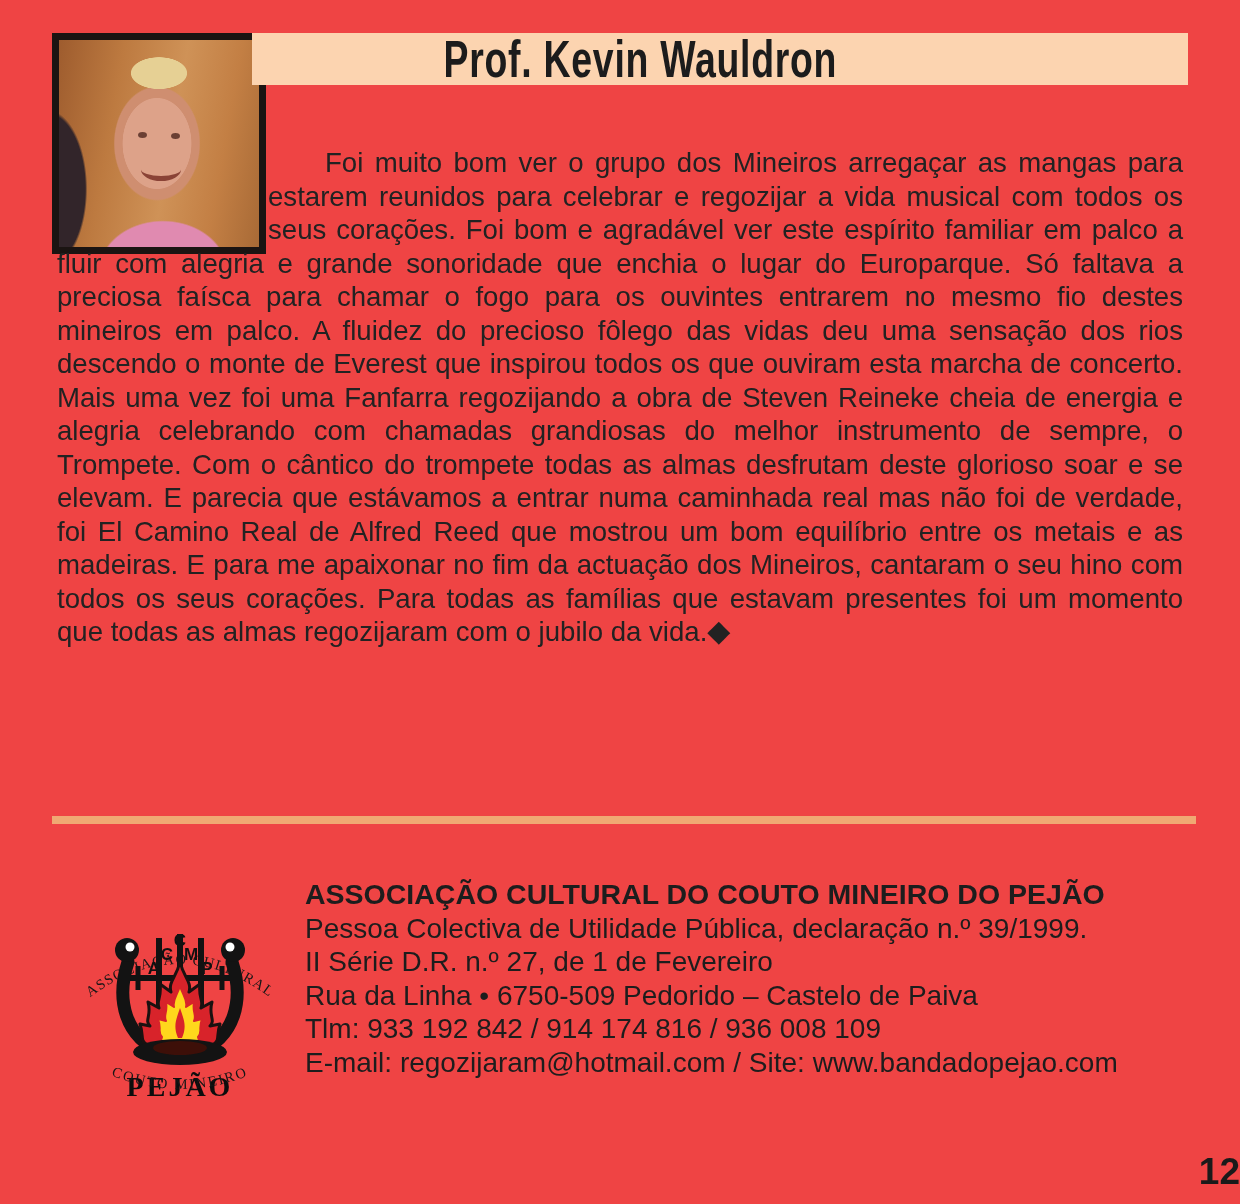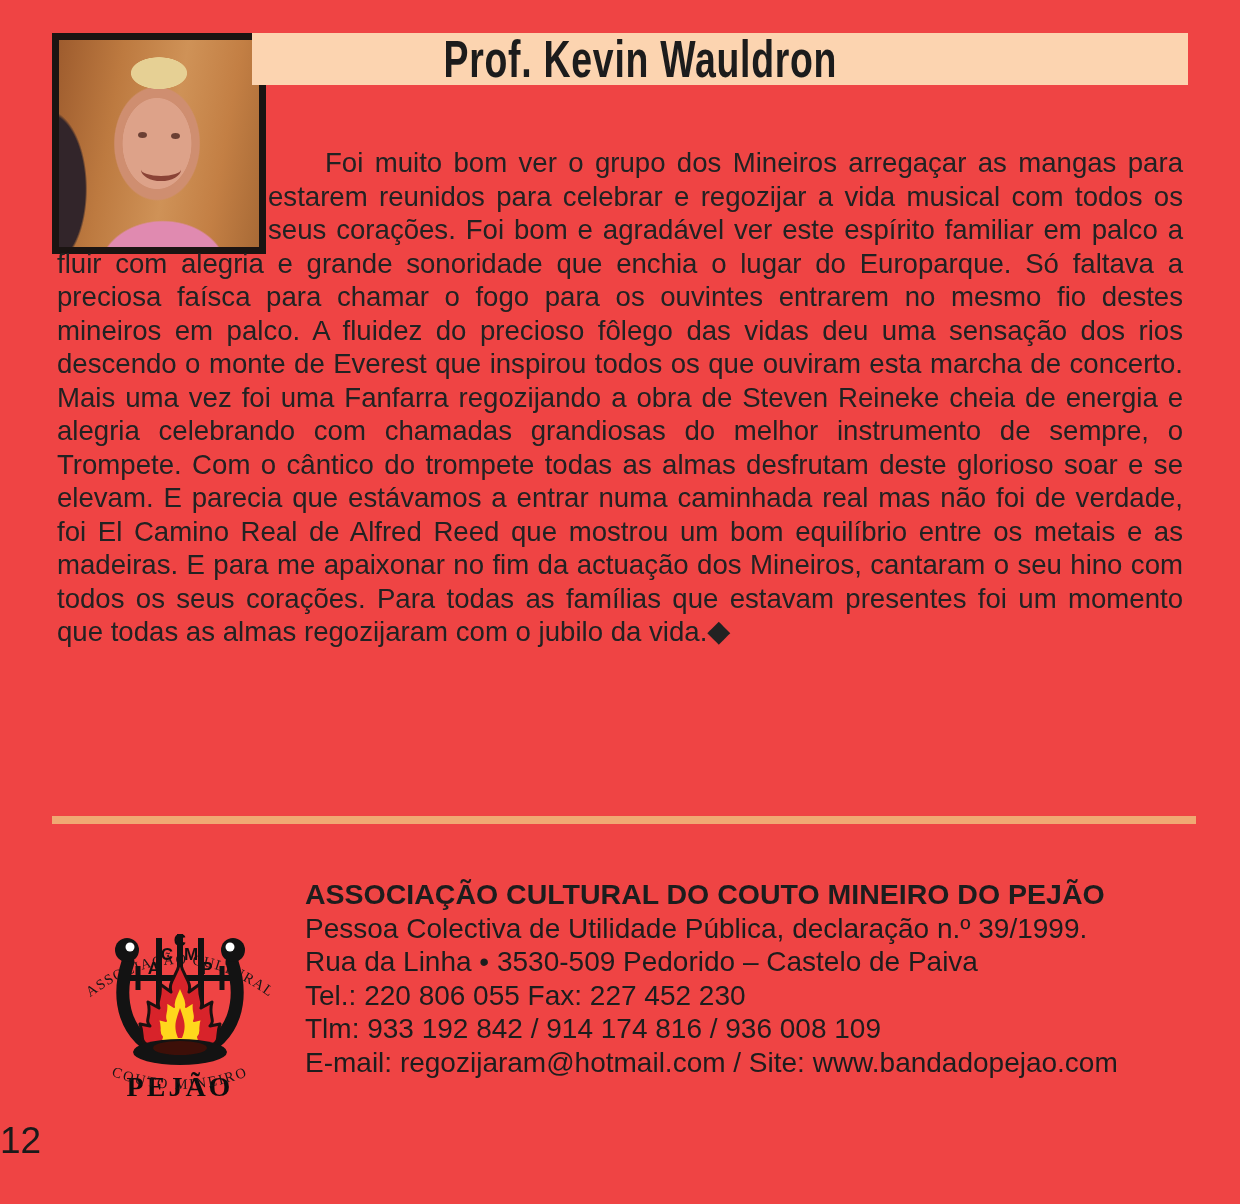--- a/index.html
+++ b/index.html
@@ -65,22 +65,22 @@
   
   .footer-block {
     position:absolute; left:305px; top:878px; width:905px;
     text-align:left; font-size:28px; line-height:33.5px; color:#1d1d1d;
   }
   .footer-line { white-space:nowrap; }
   .footer-org { font-weight:700; font-size:28.5px; }
 
   
   .page-number {
-    position:absolute; left:0; top:1120px; width:1240px; text-align:left;
-    font-weight:400; font-size:37px; color:#1a1a1a;
+    position:absolute; left:0; top:1151px; width:1240px; text-align:right;
+    font-weight:700; font-size:37px; color:#1a1a1a;
   }
 </style>
 </head>
 <body>
 
 <div class="page">
 
   <div class="photo">
     <div class="photo-face-marks"></div>
   </div>
@@ -146,21 +146,21 @@
 
       <text class="arc-bottom-text">
         <textPath href="#arcBottom" startOffset="50%" text-anchor="middle">COUTO MINEIRO</textPath>
       </text>
     </svg>
   </div>
 
   <div class="footer-block">
     <div class="footer-line footer-org">ASSOCIAÇÃO CULTURAL DO COUTO MINEIRO DO PEJÃO</div>
     <div class="footer-line">Pessoa Colectiva de Utilidade Pública, declaração n.º 39/1999.</div>
-    <div class="footer-line">Rua da Linha • 3530-509 Pedorido – Castelo de Paiva</div>
-    <div class="footer-line">Tel.: 220 806 055 Fax: 227 452 230</div>
+    <div class="footer-line">II Série D.R. n.º 27, de 1 de Fevereiro</div>
+    <div class="footer-line">Rua da Linha • 6750-509 Pedorido – Castelo de Paiva</div>
     <div class="footer-line">Tlm: 933 192 842 / 914 174 816 / 936 008 109</div>
     <div class="footer-line">E-mail: regozijaram@hotmail.com / Site: www.bandadopejao.com</div>
   </div>
 
   <div class="page-number">12</div>
 
 </div>
 
 </body></html>

